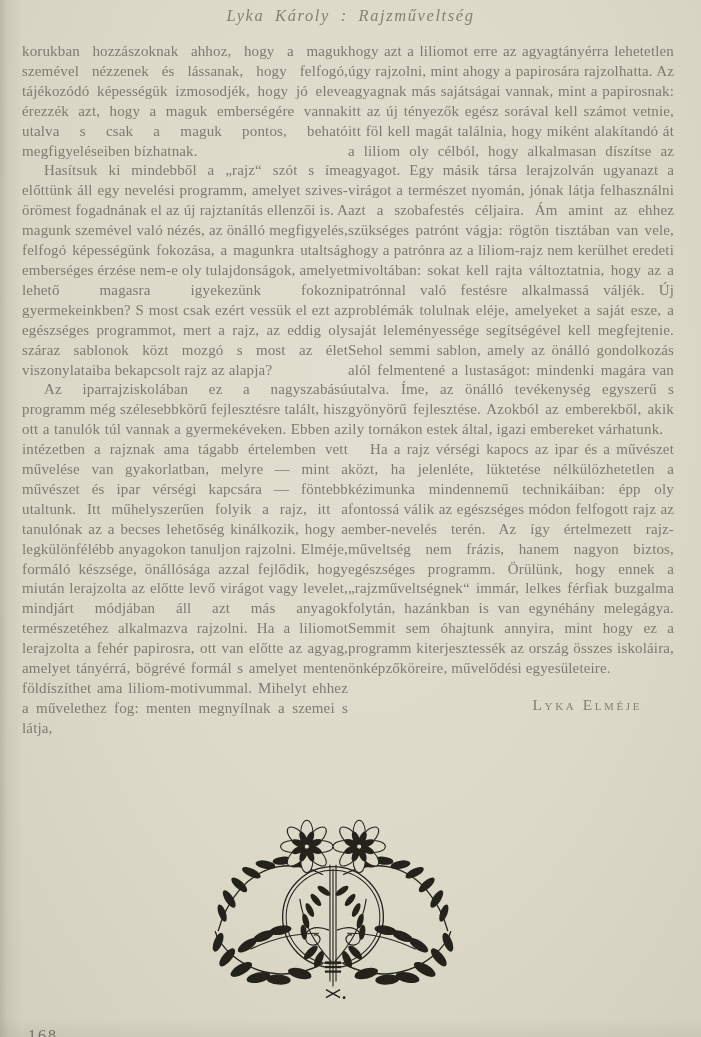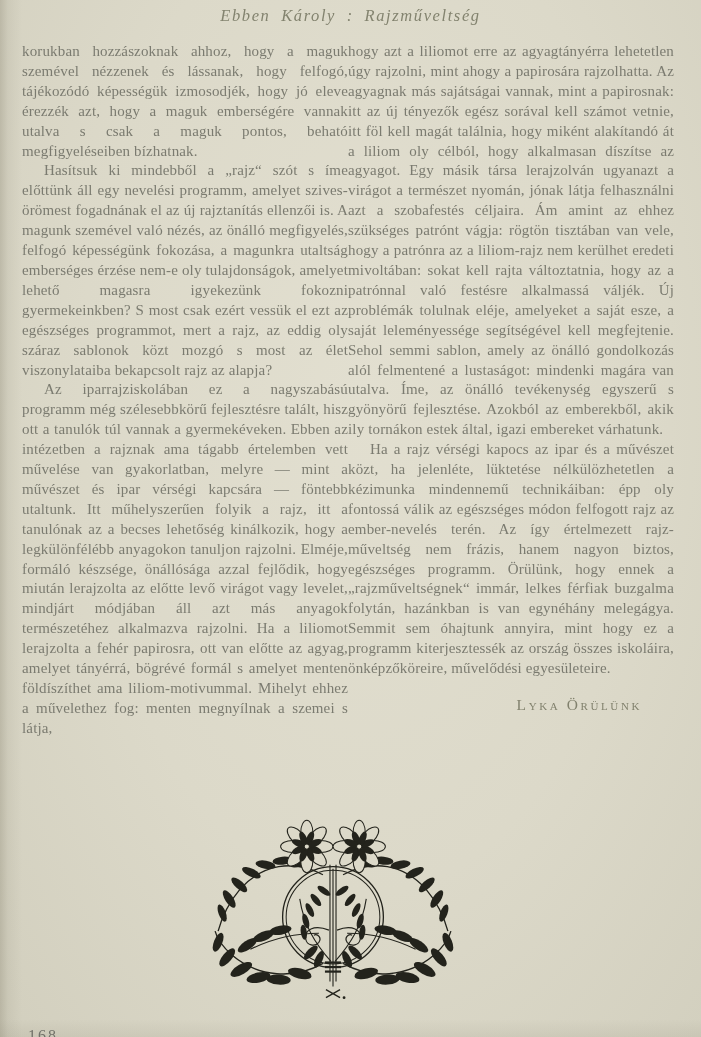--- a/index.html
+++ b/index.html
@@ -52,32 +52,32 @@
   .ornament{
     position:absolute;left:202px;top:812px;
     width:262px;height:192px;
   }
 </style>
 </head>
 <body>
 
 <div class="page">
 
-  <div class="running-header">Ebben Károly : Rajzműveltség</div>
+  <div class="running-header">Lyka Károly : Rajzműveltség</div>
 
   <div class="columns">
     <div class="col">
       <p class="noindent">korukban hozzászoknak ahhoz, hogy a maguk szemével nézzenek és lássanak, hogy felfogó, tájékozódó képességük izmosodjék, hogy jó eleve érezzék azt, hogy a maguk emberségére vannak utalva s csak a maguk pontos, beható megfigyeléseiben bízhatnak.</p>
       <p class="indent">Hasítsuk ki mindebből a „rajz“ szót s íme előttünk áll egy nevelési programm, amelyet szives-örömest fogadnának el az új rajztanítás ellenzői is. A magunk szemével való nézés, az önálló megfigyelés, felfogó képességünk fokozása, a magunkra utaltság emberséges érzése nem-e oly tulajdonságok, amelyet lehető magasra igyekezünk fokozni gyermekeinkben? S most csak ezért vessük el ezt az egészséges programmot, mert a rajz, az eddig oly száraz sablonok közt mozgó s most az élet viszonylataiba bekapcsolt rajz az alapja?</p>
       <p class="indent">Az iparrajziskolában ez a nagyszabású programm még szélesebbkörű fejlesztésre talált, hisz ott a tanulók túl vannak a gyermekéveken. Ebben az intézetben a rajznak ama tágabb értelemben vett művelése van gyakorlatban, melyre — mint a művészet és ipar vérségi kapcsára — föntebb utaltunk. Itt műhelyszerűen folyik a rajz, itt a tanulónak az a becses lehetőség kinálkozik, hogy a legkülönfélébb anyagokon tanuljon rajzolni. Elméje, formáló készsége, önállósága azzal fejlődik, hogy miután lerajzolta az előtte levő virágot vagy levelet, mindjárt módjában áll azt más anyagok természetéhez alkalmazva rajzolni. Ha a liliomot lerajzolta a fehér papirosra, ott van előtte az agyag, amelyet tányérrá, bögrévé formál s amelyet menten földíszíthet ama liliom-motivummal. Mihelyt ehhez a művelethez fog: menten megnyílnak a szemei s látja,</p>
     </div>
     <div class="col">
       <p class="noindent">hogy azt a liliomot erre az agyagtányérra lehetetlen úgy rajzolni, mint ahogy a papirosára rajzolhatta. Az agyagnak más sajátságai vannak, mint a papirosnak: itt az új tényezők egész sorával kell számot vetnie, itt föl kell magát találnia, hogy miként alakítandó át a liliom oly célból, hogy alkalmasan díszítse az agyagot. Egy másik társa lerajzolván ugyanazt a virágot a természet nyomán, jónak látja felhasználni azt a szobafestés céljaira. Ám amint az ehhez szükséges patrónt vágja: rögtön tisztában van vele, hogy a patrónra az a liliom-rajz nem kerülhet eredeti mivoltában: sokat kell rajta változtatnia, hogy az a patrónnal való festésre alkalmassá váljék. Új problémák tolulnak eléje, amelyeket a saját esze, a saját leleményessége segítségével kell megfejtenie. Sehol semmi sablon, amely az önálló gondolkozás alól felmentené a lustaságot: mindenki magára van utalva. Íme, az önálló tevékenység egyszerű s gyönyörű fejlesztése. Azokból az emberekből, akik ily tornákon estek által, igazi embereket várhatunk.</p>
       <p class="indent">Ha a rajz vérségi kapocs az ipar és a művészet közt, ha jelenléte, lüktetése nélkülözhetetlen a kézimunka mindennemű technikáiban: épp oly fontossá válik az egészséges módon felfogott rajz az ember-nevelés terén. Az így értelmezett rajz-műveltség nem frázis, hanem nagyon biztos, egészséges programm. Örülünk, hogy ennek a „rajzműveltségnek“ immár, lelkes férfiak buzgalma folytán, hazánkban is van egynéhány melegágya. Semmit sem óhajtunk annyira, mint hogy ez a programm kiterjesztessék az ország összes iskoláira, önképzőköreire, művelődési egyesületeire.</p>
-      <p class="signature">Lyka Örülünk</p>
+      <p class="signature">Lyka Elméje</p>
     </div>
   </div>
 
   <svg class="ornament" viewBox="0 0 260 190" xmlns="http://www.w3.org/2000/svg">
     <defs>
       <g id="lhalf" fill="#23231c" stroke="none">
 
         <path d="M120 62 C 90 46, 60 52, 38 76 C 27 89, 20 103, 16 118" fill="none" stroke="#23231c" stroke-width="1.3"></path>
 
         <path d="M120 150 C 92 166, 56 164, 30 142 C 21 134, 15 126, 13 118" fill="none" stroke="#23231c" stroke-width="1.3"></path>

